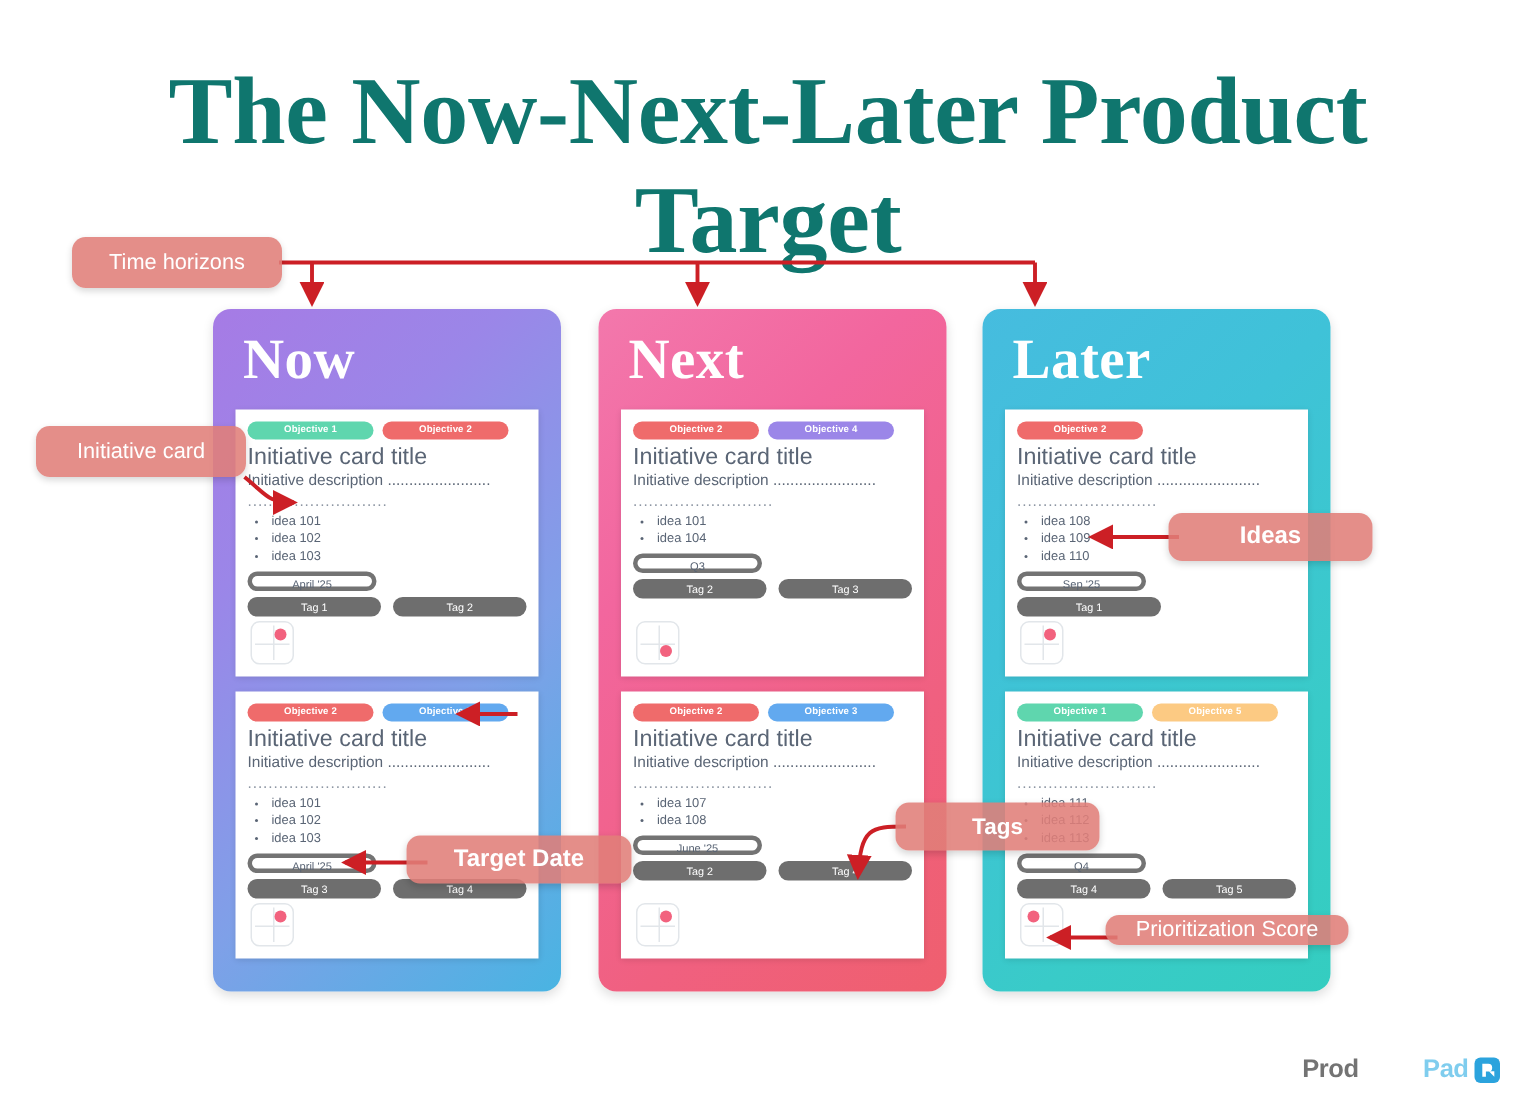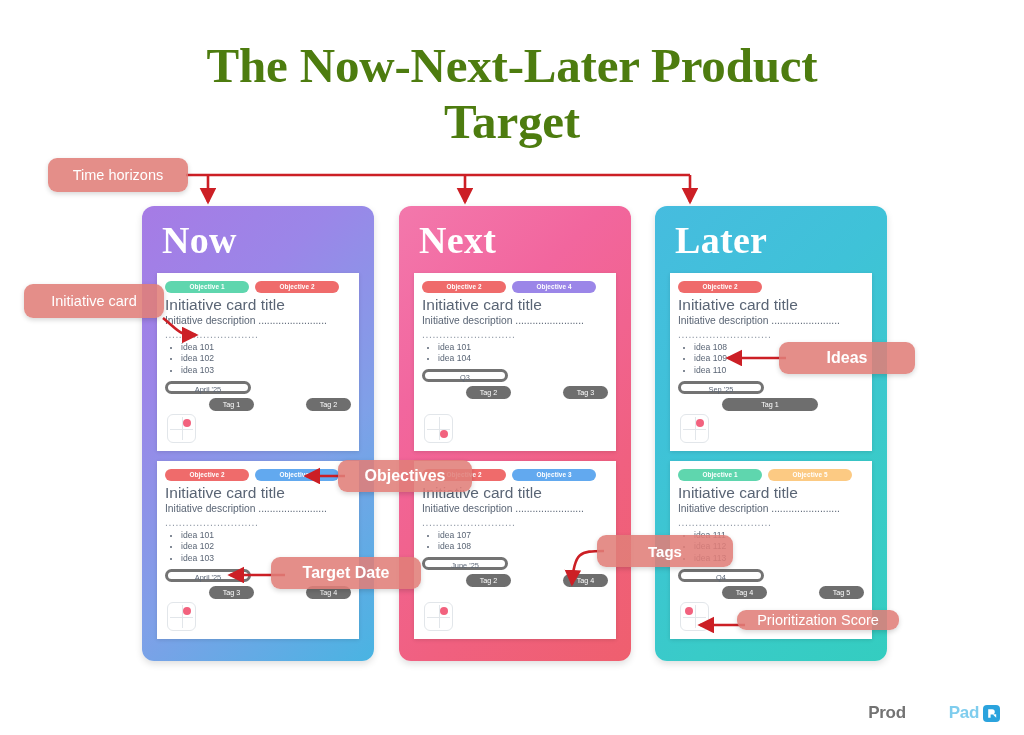--- a/index.html
+++ b/index.html
@@ -12,23 +12,23 @@
   }
   .stage{position:absolute;inset:0;}
 
   
   .title{
     position:absolute;
     left:0;right:0;top:38px;
     text-align:center;
     font-family:"Liberation Serif", serif;
     font-weight:700;
-    font-size:49px;
+    font-size:64px;
     line-height:1.14;
-    color:#4d7c0f;
+    color:#0f766e;
     letter-spacing:-0.2px;
   }
 
   
   .col{
     position:absolute;
     top:206px;
     width:232px;
     height:455px;
     border-radius:12px;
@@ -130,21 +130,20 @@
     box-sizing:border-box;
   }
   .tag-row{display:flex;gap:8px;margin-top:4px;}
   .tag{
     width:96px;height:13px;line-height:13px;
     border-radius:7px;
     background:#6e6e6e;
     color:#ffffff;
     font-size:7.2px;
     text-align:center;
-    margin-left:44px;
   }
 
   
   .prio{
     position:absolute;
     left:10px;
     bottom:8px;
     width:29px;height:29px;
     border:1px solid #e2e6ea;
     border-radius:6px;
@@ -381,21 +380,20 @@
 
     <path d="M604,551 C580,551 574,552 572,584" fill="none" stroke="#cc1f25" stroke-width="2.6" marker-end="url(#ah)"></path>
 
     <path d="M285,575 L230,575" fill="none" stroke="#cc1f25" stroke-width="2.6" marker-end="url(#ah)"></path>
 
     <path d="M745,625 L700,625" fill="none" stroke="#cc1f25" stroke-width="2.6" marker-end="url(#ah)"></path>
   </svg>
 
   <div class="callout" id="cal-time">Time horizons</div>
   <div class="callout" id="cal-init">Initiative card</div>
-  <div class="callout" id="cal-obj">Objectives</div>
   <div class="callout" id="cal-ideas">Ideas</div>
   <div class="callout" id="cal-tags">Tags</div>
   <div class="callout" id="cal-target">Target Date</div>
   <div class="callout" id="cal-prio">Prioritization Score</div>
 
   <div class="logo">
     <span class="prod">Prod</span>
       <span class="pad">Pad</span>
     <span class="mark">
       <svg width="17" height="17" viewBox="0 0 17 17" aria-hidden="true">

